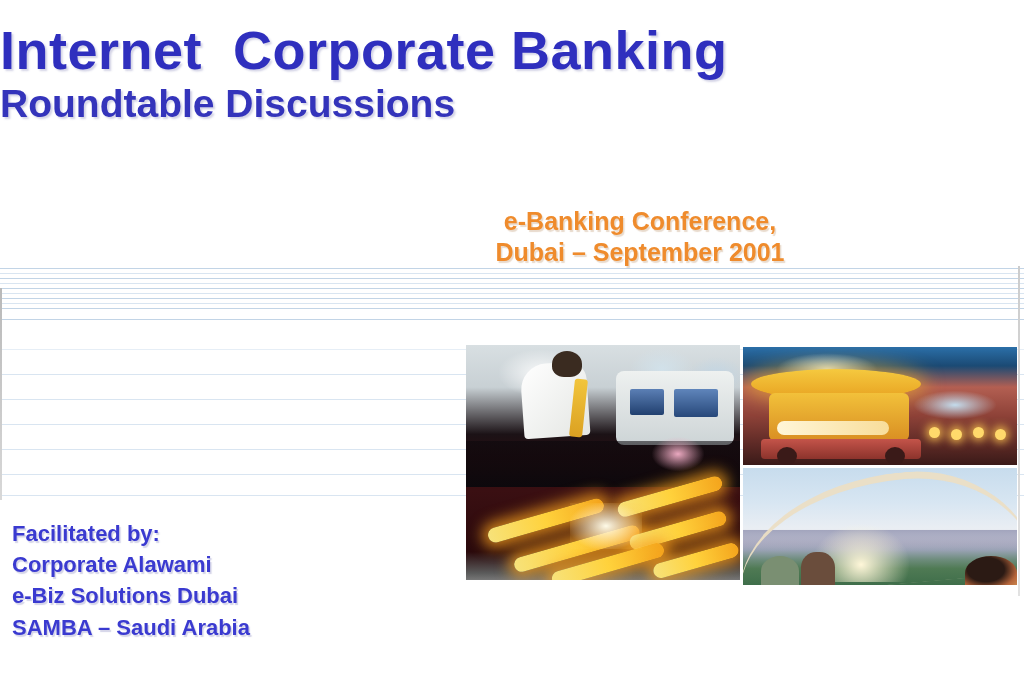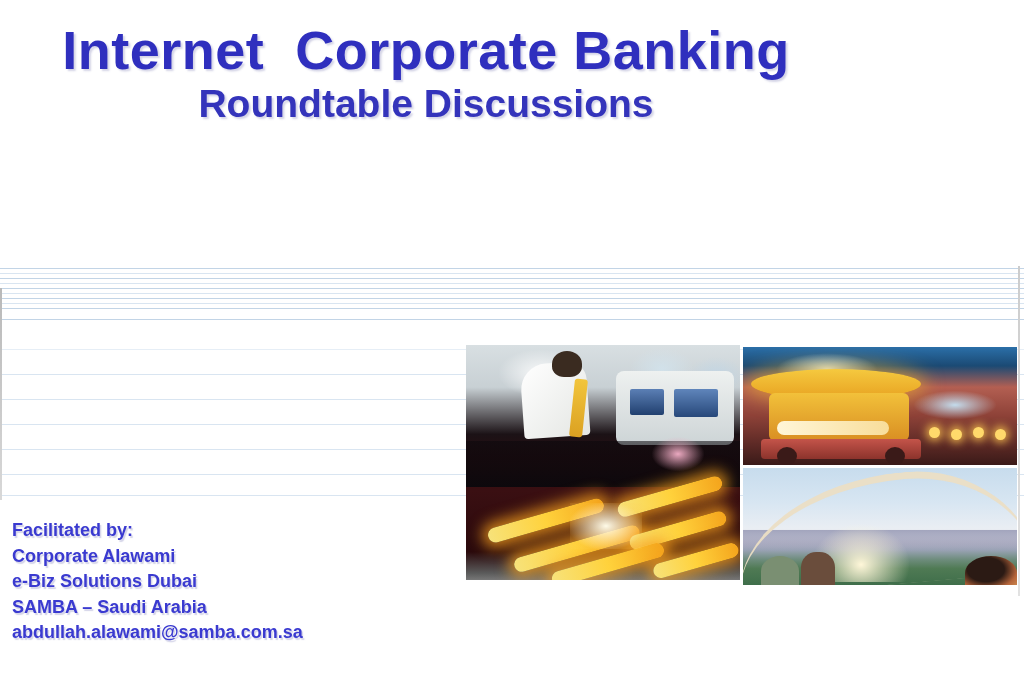--- a/index.html
+++ b/index.html
@@ -53,21 +53,21 @@
     height: 330px;
     background: linear-gradient(to bottom, #cccccc, #e2e2e2);
   }
 
   
   #title-block {
     position: absolute;
     left: 0;
     top: 22px;
     width: 852px;
-    text-align: center;
+    text-align: left;
   }
   #main-title {
     font-size: 54px;
     font-weight: bold;
     color: #2f2fbe;
     letter-spacing: 0.5px;
     line-height: 1.06;
     text-shadow: 2px 2px 2px rgba(160,160,200,0.45);
     white-space: pre;
   }
@@ -93,21 +93,21 @@
     line-height: 1.22;
     text-shadow: 1.5px 1.5px 1px rgba(190,150,110,0.35);
   }
 
   
   #facilitator-block {
     position: absolute;
     left: 12px;
     top: 518px;
     color: #3a3ad0;
-    font-size: 18px;
+    font-size: 22px;
     font-weight: bold;
     line-height: 1.42;
     text-shadow: 1.5px 1.5px 1px rgba(170,170,210,0.5);
   }
   #facilitator-block div { white-space: pre; }
 
   
   #collage {
     position: absolute;
     left: 466px;
@@ -273,27 +273,30 @@
     <div class="rule-line soft" style="top:229px"></div>
   </div>
   <div id="edge-left"></div>
   <div id="edge-right"></div>
 
   <div id="title-block">
     <div id="main-title">Internet  Corporate Banking</div>
     <div id="sub-title">Roundtable Discussions</div>
   </div>
 
+  <div id="conference-block">
+    <div>e-Banking Conference,</div>
+    <div>Dubai – September 2001</div>
+  </div>
 
   <div id="facilitator-block">
     <div>Facilitated by:</div>
     <div>Corporate Alawami</div>
     <div>e-Biz Solutions Dubai</div>
     <div>SAMBA – Saudi Arabia</div>
-    <div>abdullah.alawami@samba.com.sa</div>
   </div>
 
   <div id="collage">
 
     <div class="photo" id="photo-office">
       <div class="console"></div>
       <div class="screen-a"></div>
       <div class="screen-b"></div>
       <div class="shirt"></div>
       <div class="head"></div>

